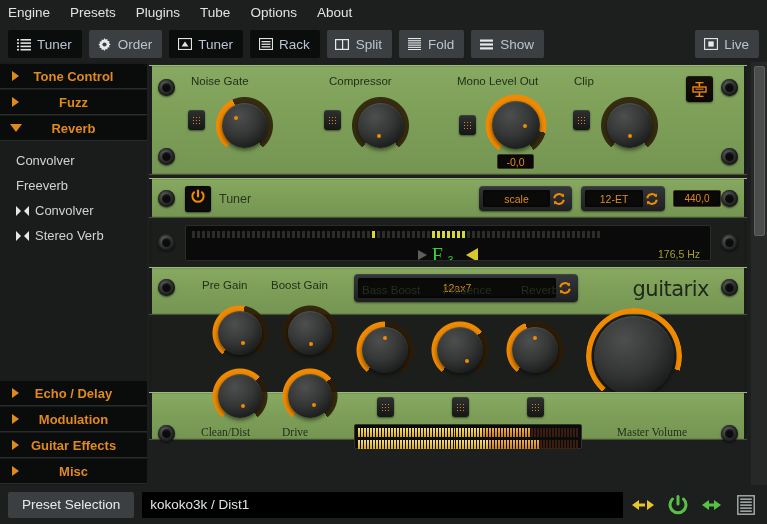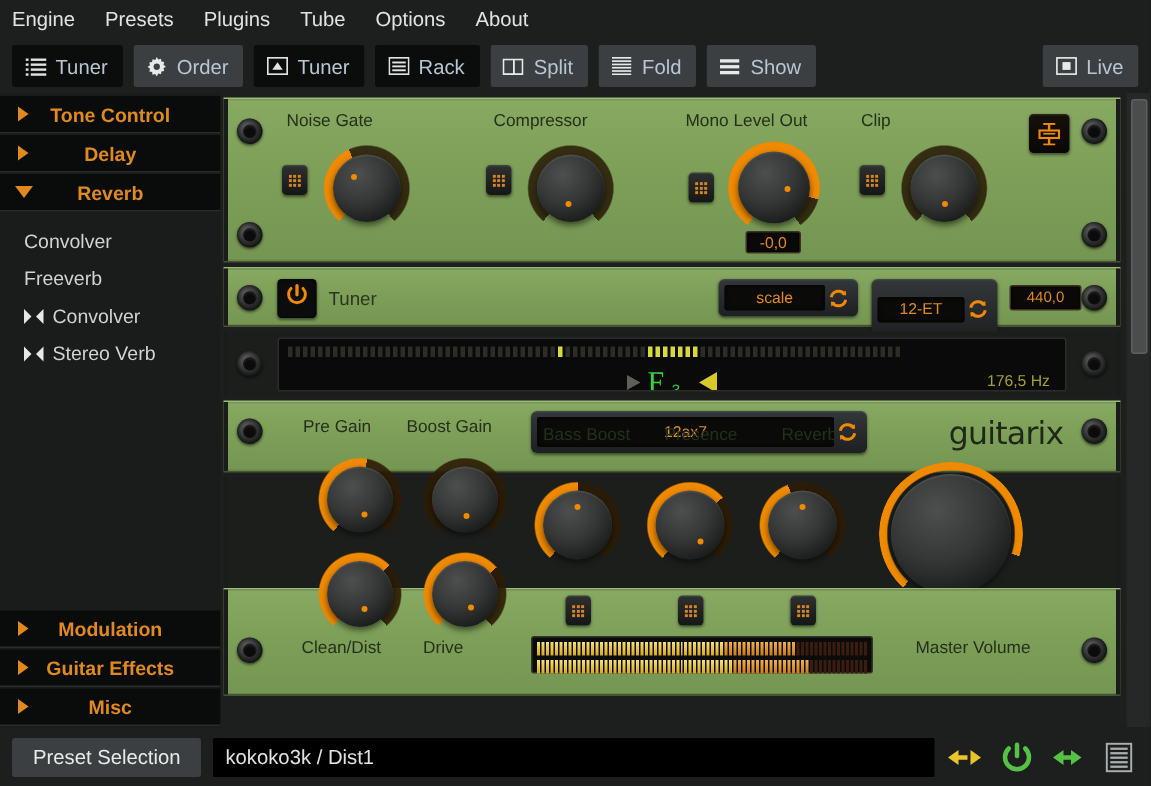--- a/index.html
+++ b/index.html
@@ -416,21 +416,21 @@
 <div class="main">
 
   <div class="sidebar">
 
     <div class="cat">
       <span class="arrow"></span>
       <span>Tone Control</span>
     </div>
     <div class="cat">
       <span class="arrow"></span>
-      <span>Delay</span>
+      <span>Fuzz</span>
     </div>
     <div class="cat open">
       <span class="arrow"></span>
       <span>Reverb</span>
     </div>
 
     <div class="plugin-list">
       <div class="plugin">
         <span>Convolver</span>
       </div>
@@ -452,20 +452,24 @@
             <path d="M0 1 L5 6 L0 11 Z" fill="#e4e8e9"></path>
             <path d="M13 1 L8 6 L13 11 Z" fill="#e4e8e9"></path>
           </svg>
         </span>
         <span>Stereo Verb</span>
       </div>
     </div>
 
     <div class="sidebar-spacer"></div>
 
+    <div class="cat">
+      <span class="arrow"></span>
+      <span>Echo / Delay</span>
+    </div>
     <div class="cat">
       <span class="arrow"></span>
       <span>Modulation</span>
     </div>
     <div class="cat">
       <span class="arrow"></span>
       <span>Guitar Effects</span>
     </div>
     <div class="cat">
       <span class="arrow"></span>
@@ -562,21 +566,21 @@
         <span class="refresh">
           <svg width="14" height="14" viewBox="0 0 14 14">
             <path d="M11.3 4.4 A5 5 0 0 0 2.2 6.2" stroke="#f08a00" stroke-width="2" fill="none"></path>
             <path d="M2.7 9.6 A5 5 0 0 0 11.8 7.8" stroke="#f08a00" stroke-width="2" fill="none"></path>
             <path d="M11.8 1.6 L12 5 L8.8 4.1 Z" fill="#f08a00"></path>
             <path d="M2.2 12.4 L2 9 L5.2 9.9 Z" fill="#f08a00"></path>
           </svg>
         </span>
       </div>
 
-      <div class="selector" style="left:432px; top:7px; width:84px; height:40px;">
+      <div class="selector" style="left:432px; top:7px; width:84px; height:25px;">
         <span class="field">12-ET</span>
         <span class="refresh">
           <svg width="14" height="14" viewBox="0 0 14 14">
             <path d="M11.3 4.4 A5 5 0 0 0 2.2 6.2" stroke="#f08a00" stroke-width="2" fill="none"></path>
             <path d="M2.7 9.6 A5 5 0 0 0 11.8 7.8" stroke="#f08a00" stroke-width="2" fill="none"></path>
             <path d="M11.8 1.6 L12 5 L8.8 4.1 Z" fill="#f08a00"></path>
             <path d="M2.2 12.4 L2 9 L5.2 9.9 Z" fill="#f08a00"></path>
           </svg>
         </span>
       </div>
@@ -755,21 +759,21 @@
         <span class="dot" style="left:21px; top:9px;"></span>
       </div>
 
       <div class="ring" style="left:437px; top:-10px; width:96px; height:96px; background:
            conic-gradient(from 222deg, #f08a00 0deg, #f08a00 246deg, transparent 246deg);
            -webkit-mask: radial-gradient(circle, transparent 42px, #000 43px, #000 48px, transparent 49px);
            mask: radial-gradient(circle, transparent 42px, #000 43px, #000 48px, transparent 49px);"></div>
       <div class="knob" style="left:445px; top:-2px; width:80px; height:80px;"></div>
     </div>
 
-    <div class="unit" style="height:72px; margin-bottom:0;">
+    <div class="unit" style="height:48px; margin-bottom:0;font-family:Liberation Serif, serif;">
       <div class="screw" style="left:9px; top:32px;"></div>
       <div class="screw" style="right:9px; top:32px;"></div>
 
       <div class="ring" style="left:62px; top:-26px; width:58px; height:58px; background:
            conic-gradient(from 220deg, #f08a00 0deg, #f08a00 185deg, rgba(45,28,6,0.9) 185deg, rgba(45,28,6,0.9) 280deg, transparent 280deg);
            -webkit-mask: radial-gradient(circle, transparent 20px, #000 21px, #000 27px, transparent 28px);
            mask: radial-gradient(circle, transparent 20px, #000 21px, #000 27px, transparent 28px);"></div>
       <div class="knob" style="left:69px; top:-19px; width:44px; height:44px;">
         <span class="dot" style="left:23px; top:30px;"></span>
       </div>

